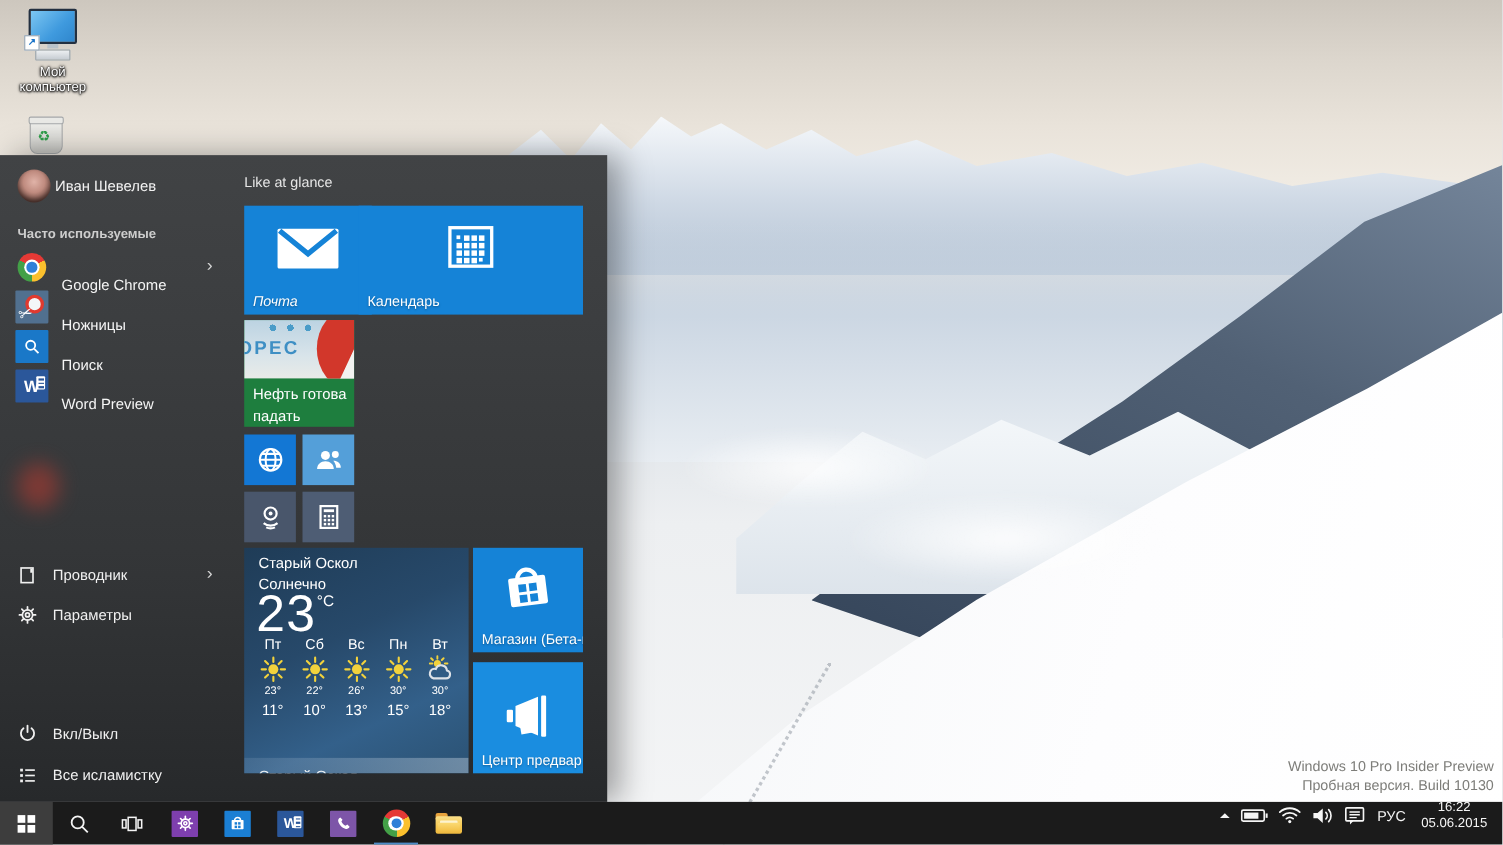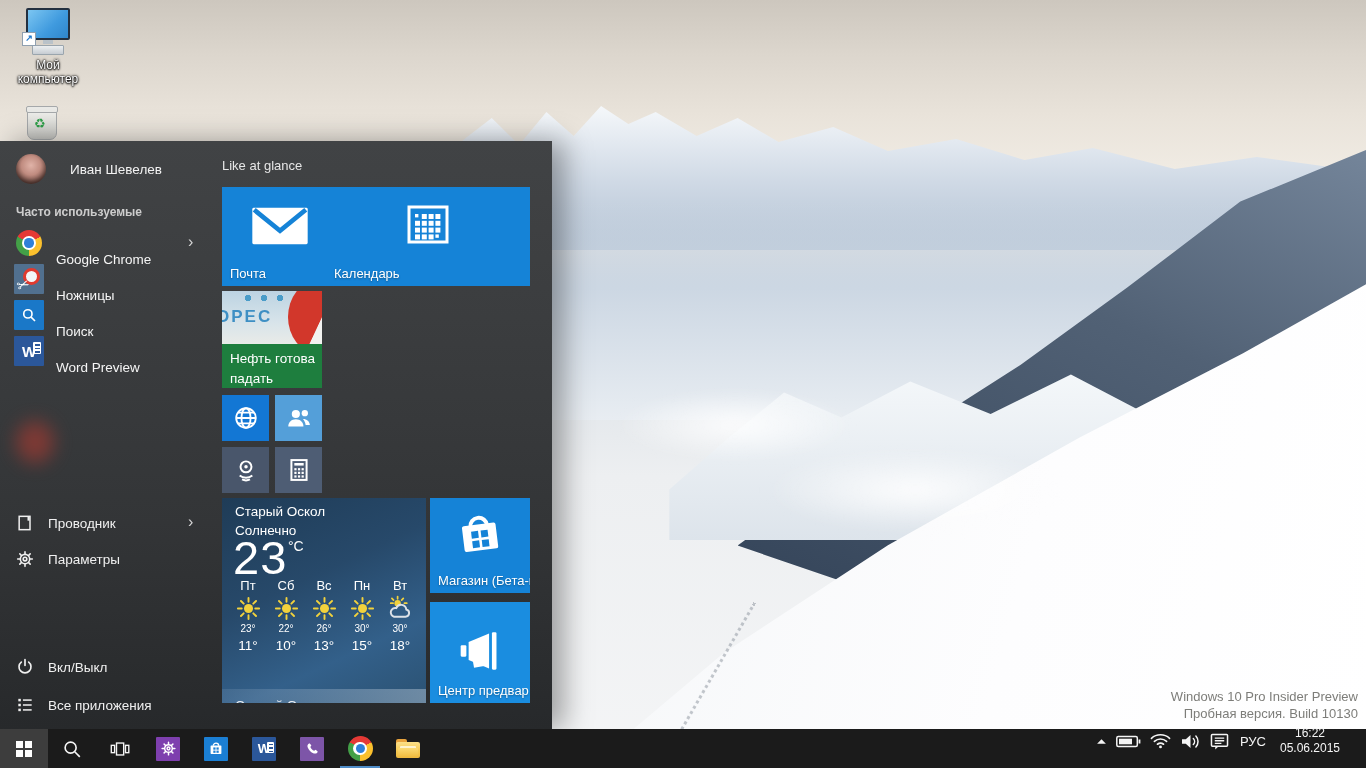--- a/index.html
+++ b/index.html
@@ -60,21 +60,21 @@
   
   #watermark{right:8px;bottom:46px;z-index:9;text-align:right;font-size:13px;line-height:17px;
     color:rgba(102,102,98,.85);}
 
   
   #start-menu{left:0;top:141px;width:552px;height:588px;z-index:20;
     background:linear-gradient(180deg,#414345 0%,#3b3d3f 30%,#333537 65%,#27292b 100%);
     box-shadow:12px 0 26px rgba(0,0,0,.35);}
   .menu-blob{left:16px;top:280px;width:38px;height:42px;border-radius:50%;background:#8a3a34;
     filter:blur(9px);opacity:.85;}
-  .user-row{left:16px;top:13px;display:flex;align-items:center;gap:24px;justify-content:center;}
+  .user-row{left:16px;top:13px;display:flex;align-items:center;gap:4px;justify-content:center;}
   .avatar{width:30px;height:30px;border-radius:50%;
     background:radial-gradient(circle at 50% 38%,#e0b3a8 0%,#c08c80 40%,#6e4a42 75%,#39292d 100%);
     box-shadow:inset 0 -3px 4px rgba(0,0,0,.4);}
   .user-name{font-size:13.5px;color:#f2f2f2;}
   .sec-header{left:16px;top:64px;font-size:12px;color:#cdcdcd;font-weight:bold;}
   .app-row{left:0;width:210px;height:36px;display:flex;align-items:center;}
   .app-tile{position:absolute;left:14px;width:30px;height:30px;display:flex;align-items:center;
     justify-content:center;border-radius:1px;overflow:hidden;}
   .app-label{position:absolute;left:56px;font-size:13.5px;color:#f5f5f5;white-space:nowrap;margin-top:32px;}
   .row-chevron{position:absolute;left:188px;font-size:16px;color:#d5d5d5;top:50%;
@@ -97,21 +97,21 @@
   .nav-label{position:absolute;left:48px;top:50%;transform:translateY(-50%);
     font-size:13.5px;color:#f0f0f0;white-space:nowrap;}
 
   
   .tiles-header{left:222px;top:17px;font-size:13px;color:#e6e6e6;}
   .tile{position:absolute;overflow:hidden;color:#fff;cursor:pointer;}
   .tile-label{position:absolute;left:8px;bottom:5px;font-size:13px;white-space:nowrap;
     text-shadow:0 1px 2px rgba(0,0,0,.35);}
   .t-blue{background:#1583d7;}
   .icon-center{position:absolute;left:0;right:0;display:flex;justify-content:center;}
-  #tile-mail{left:222px;top:46px;width:116px;height:99px;}
+  #tile-mail{left:222px;top:46px;width:116px;height:99px;font-style:italic;}
   #tile-calendar{left:326px;top:46px;width:204px;height:99px;}
   #tile-news-small{left:222px;top:150px;width:100px;height:97px;background:#1e7e3e;}
   .oil-img{position:absolute;left:0;top:0;width:100%;height:53px;overflow:hidden;
     background:linear-gradient(180deg,#bcd3e2 0%,#d8e4ea 60%,#e9ebe8 100%);}
   .oil-text{position:absolute;left:-6px;top:16px;font-size:17px;font-weight:bold;color:#3e8fc4;
     letter-spacing:2px;}
   .oil-dots{position:absolute;left:18px;top:2px;width:46px;height:10px;
     background:radial-gradient(circle 5px at 8px 5px,#4a9cc8 60%,transparent 61%),
                radial-gradient(circle 5px at 24px 5px,#4a9cc8 60%,transparent 61%),
                radial-gradient(circle 5px at 40px 5px,#4a9cc8 60%,transparent 61%);}
@@ -175,21 +175,21 @@
   .run-bar{position:absolute;bottom:0;left:4px;width:40px;height:2px;background:#4e8cc8;}
   .folder{width:24px;height:19px;position:relative;}
   .folder:before{content:"";position:absolute;left:0;top:0;width:11px;height:6px;
     background:#e8a33d;border-radius:2px 2px 0 0;}
   .folder:after{content:"";position:absolute;left:0;top:3px;width:24px;height:16px;
     background:linear-gradient(180deg,#fbe08a 0%,#f6c952 55%,#eeb83e 100%);border-radius:2px;}
   .folder i{position:absolute;z-index:1;left:4px;top:7px;width:16px;height:8px;background:#fdf3cf;
     border-radius:1px;}
   .folder em{position:absolute;z-index:2;left:2px;top:9px;width:20px;height:8px;
     background:linear-gradient(180deg,#fbda74,#f2bf45);border-radius:1px 1px 2px 2px;}
-  #tray{position:absolute;right:16px;top:0;height:24px;display:flex;align-items:center;gap:9px;
+  #tray{position:absolute;right:4px;top:0;height:24px;display:flex;align-items:center;gap:9px;
     padding-right:7px;}
   .tray-ico{display:flex;align-items:center;justify-content:center;cursor:pointer;}
   .tray-lang{font-size:13px;color:#f5f5f5;cursor:pointer;padding:0 2px;}
   .tray-clock{text-align:center;font-size:12px;line-height:15px;color:#f5f5f5;cursor:pointer;
     min-width:66px;}
 </style>
 </head>
 <body>
 
 <div id="stage">
@@ -309,21 +309,21 @@
       <span class="nav-icon">
         <svg width="20" height="20" viewBox="0 0 24 24" fill="#f0f0f0">
             <rect x="4" y="4.6" width="3" height="3"></rect>
             <rect x="9.5" y="5.2" width="10.5" height="1.8"></rect>
             <rect x="4" y="10.5" width="3" height="3"></rect>
             <rect x="9.5" y="11.1" width="10.5" height="1.8"></rect>
             <rect x="4" y="16.4" width="3" height="3"></rect>
             <rect x="9.5" y="17" width="10.5" height="1.8"></rect>
           </svg>
       </span>
-      <span class="nav-label">Все приложения</span>
+      <span class="nav-label">Все исламистку</span>
     </div>
 
     <div class="abs tiles-header">Like at glance</div>
 
     <div class="tile t-blue" id="tile-mail">
       <div class="icon-center" style="top:18px;">
         <svg width="58" height="42" viewBox="0 0 60 44">
             <rect x="1" y="3" width="58" height="38" rx="1.5" fill="#fff"></rect>
             <path d="M3 5 L30 27 L57 5" fill="none" stroke="#1583d7" stroke-width="5"></path>
           </svg>

